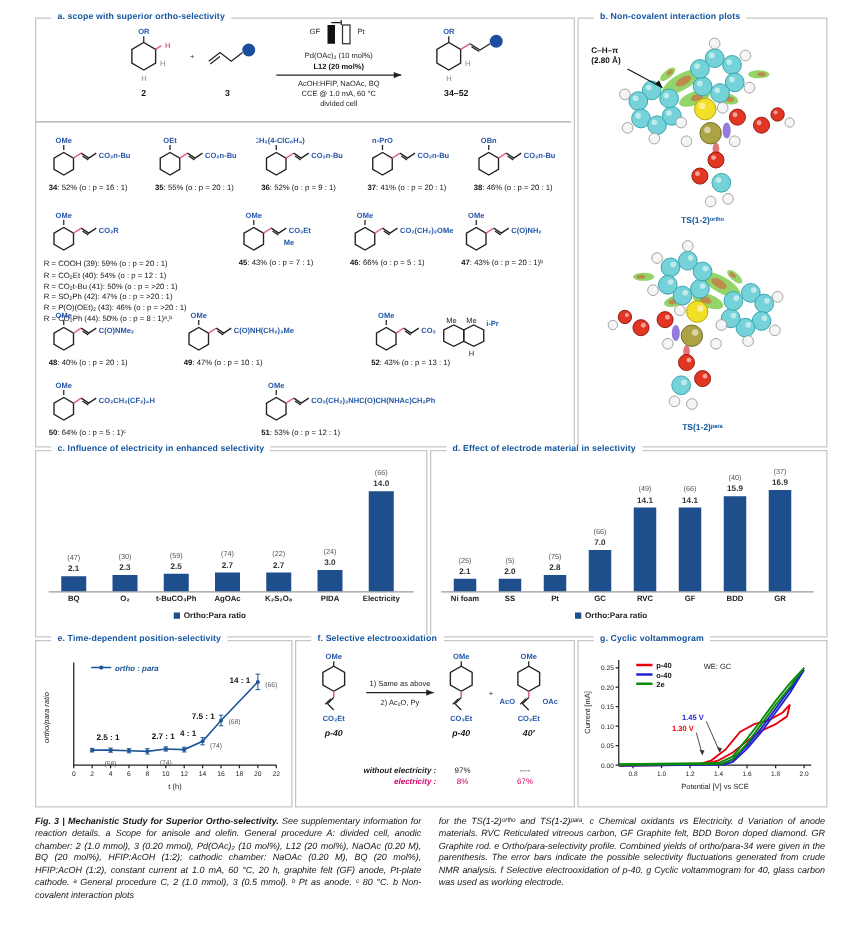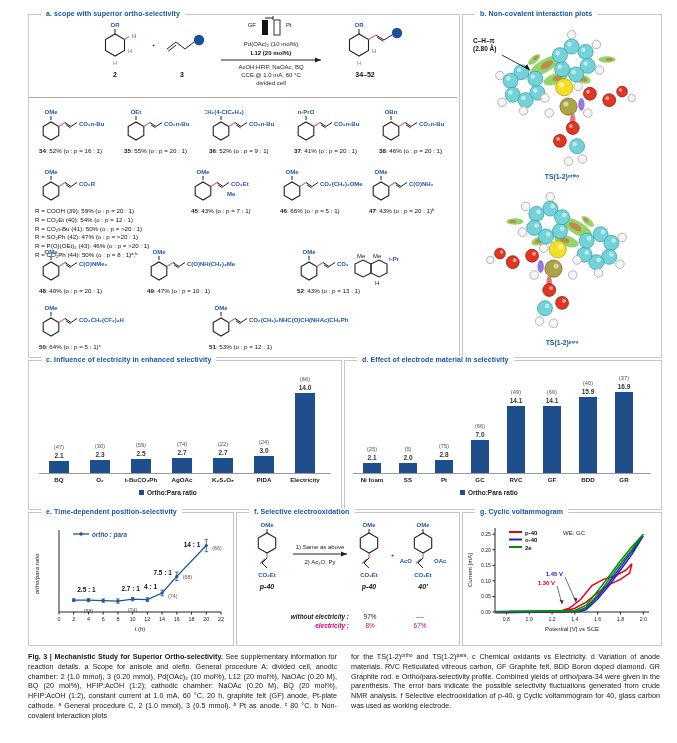--- a/index.html
+++ b/index.html
@@ -37,21 +37,21 @@
   
   .nci-ann{position:absolute;font-size:6.5px;font-weight:bold;color:#111;line-height:1.3;}
   .tslab{position:absolute;width:100%;text-align:center;font-size:6.8px;font-weight:bold;color:#1456a0;}
   
   .frow{display:flex;font-size:6.4px;align-items:center;margin-top:2px;}
   .flabel{width:112px;text-align:right;font-style:italic;font-weight:bold;}
   .fv1{width:42px;text-align:center;}
   .fv2{width:58px;text-align:center;}
   
   .caption{position:absolute;left:28px;top:652px;width:632px;display:flex;gap:14px;}
-  .ccol{width:309px;font-size:7.2px;line-height:1.36;text-align:justify;color:#161616;margin:0;}
+  .ccol{width:309px;font-size:7.2px;line-height:1.36;text-align:justify;color:#161616;margin:0;font-style:italic;}
   .ccol b{font-weight:bold;}
 </style>
 </head>
 <body>
 
 <div class="fig">
 
   <section class="panel" style="left:28px;top:14px;width:430px;height:342px;">
     <div class="ptitle">a. scope with superior ortho-selectivity</div>
 

